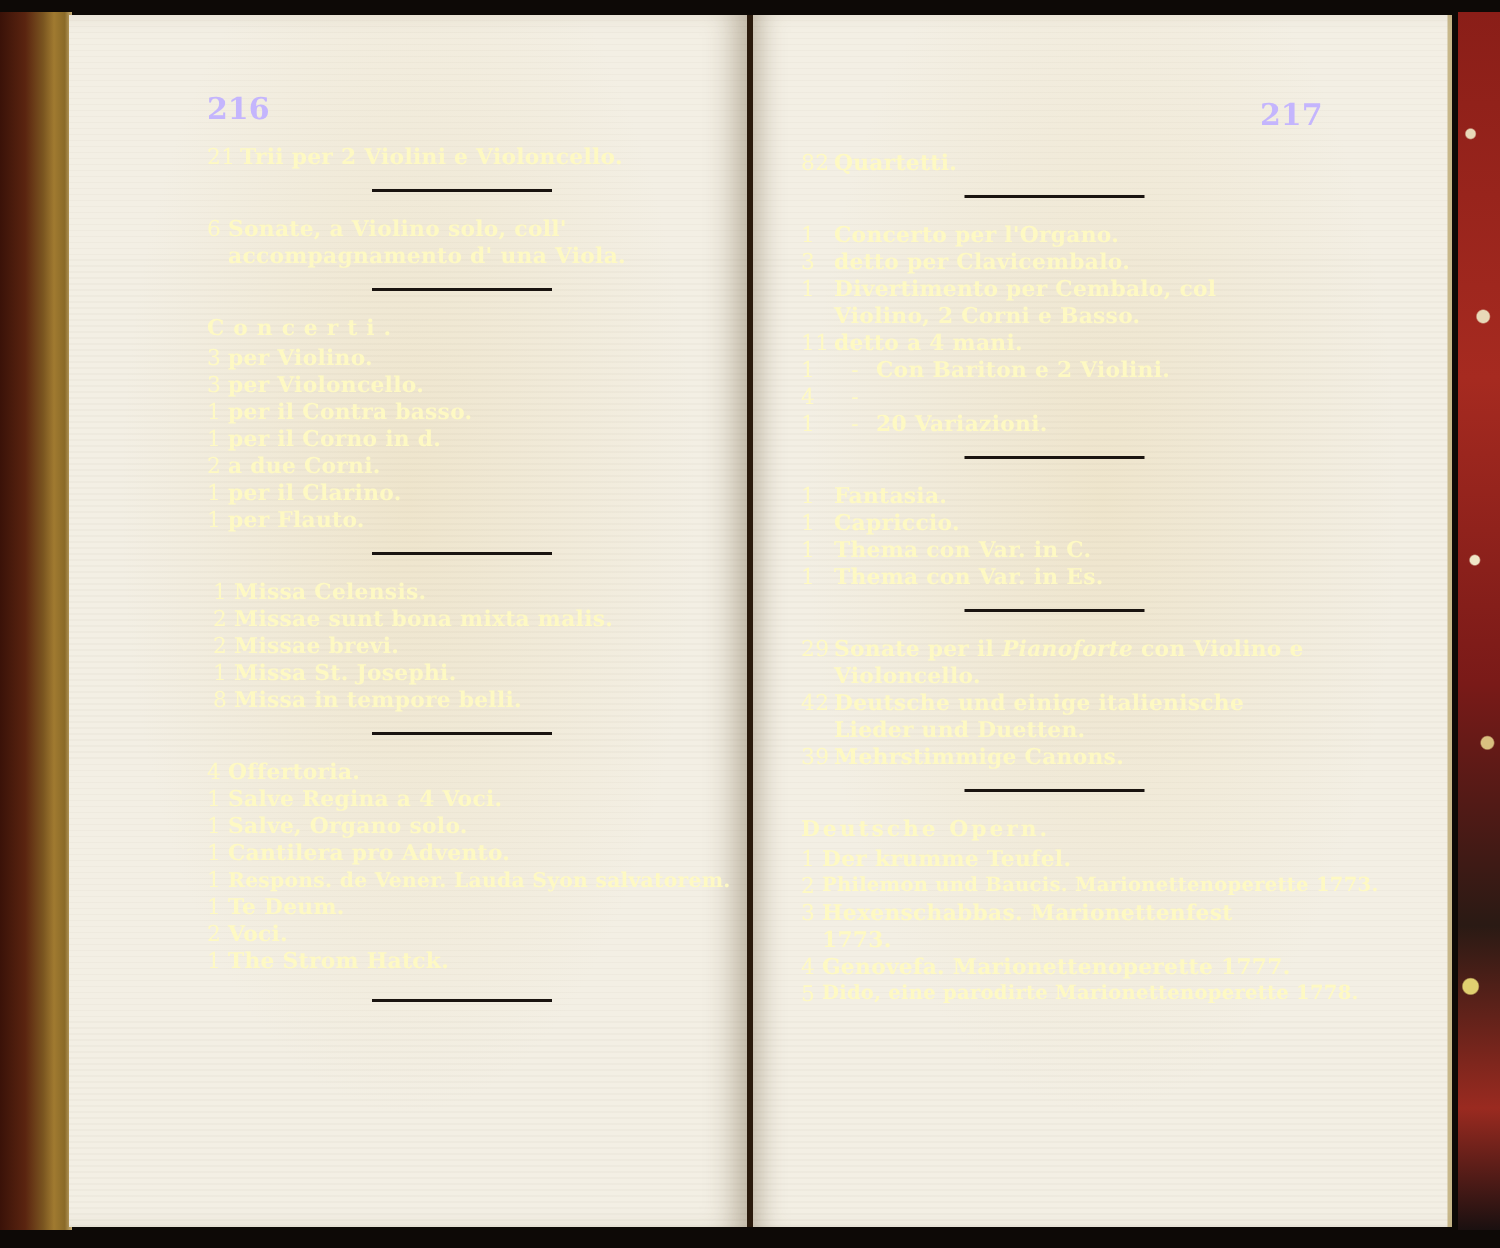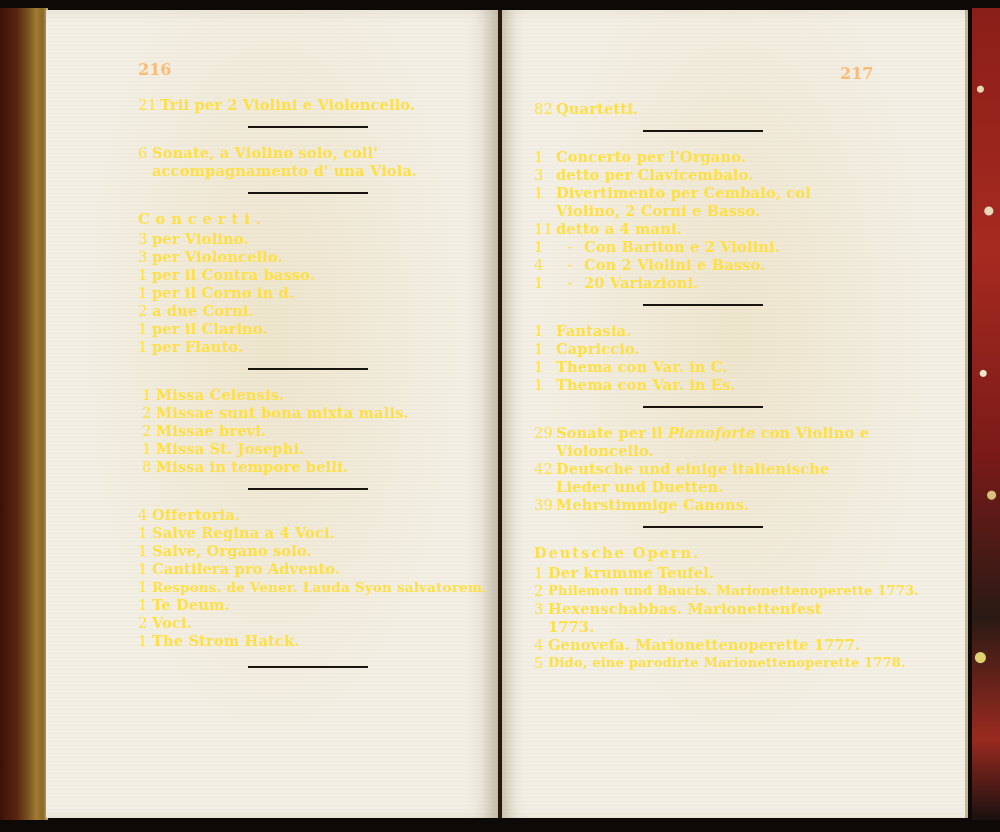--- a/index.html
+++ b/index.html
@@ -36,24 +36,24 @@
     }
     .page-right {
       left: 502px; width: 466px;
       box-shadow: inset 14px 0 18px -10px rgba(80,60,30,0.35), inset -3px 0 0 #c8b88a;
     }
     .gutter {
       position: absolute; left: 498px; top: 10px; width: 4px; height: 808px;
       background: #2a1a0c;
     }
     .page-num {
-      position: absolute; top: 60px; font-weight: bold; font-size: 16px; color: #fdba74;
+      position: absolute; top: 60px; font-weight: bold; font-size: 20px; color: #c4b5fd;
     }
     .content {
-      position: absolute; color: #fde047; font-size: 14.5px; line-height: 18px;
+      position: absolute; color: #fef9c3; font-size: 14.5px; line-height: 18px;
       letter-spacing: 0.2px;
     }
     .left-content { left: 138px; top: 96px; width: 340px; }
     .right-content { left: 534px; top: 100px; width: 338px; }
     .row { display: flex; white-space: nowrap; }
     .row .n { display: inline-block; width: 22px; text-align: left; flex: none; }
     .row .n.narrow { width: 14px; }
     .row .t { flex: 1; white-space: normal; font-weight: bold; }
     .rule {
       height: 2px; background: #1a1410; width: 120px;
@@ -205,21 +205,20 @@
       <span class="t">detto a 4 mani.</span>
     </div>
   <div class="row">
       <span class="n">1</span>
       <span class="dash">-</span>
       <span class="t">Con Bariton e 2 Violini.</span>
     </div>
   <div class="row">
       <span class="n">4</span>
       <span class="dash">-</span>
-      <span class="t">Con 2 Violini e Basso.</span>
     </div>
   <div class="row">
       <span class="n">1</span>
       <span class="dash">-</span>
       <span class="t">20 Variazioni.</span>
     </div>
   <div class="rule"></div>
 
   <div class="row">
       <span class="n">1</span>

